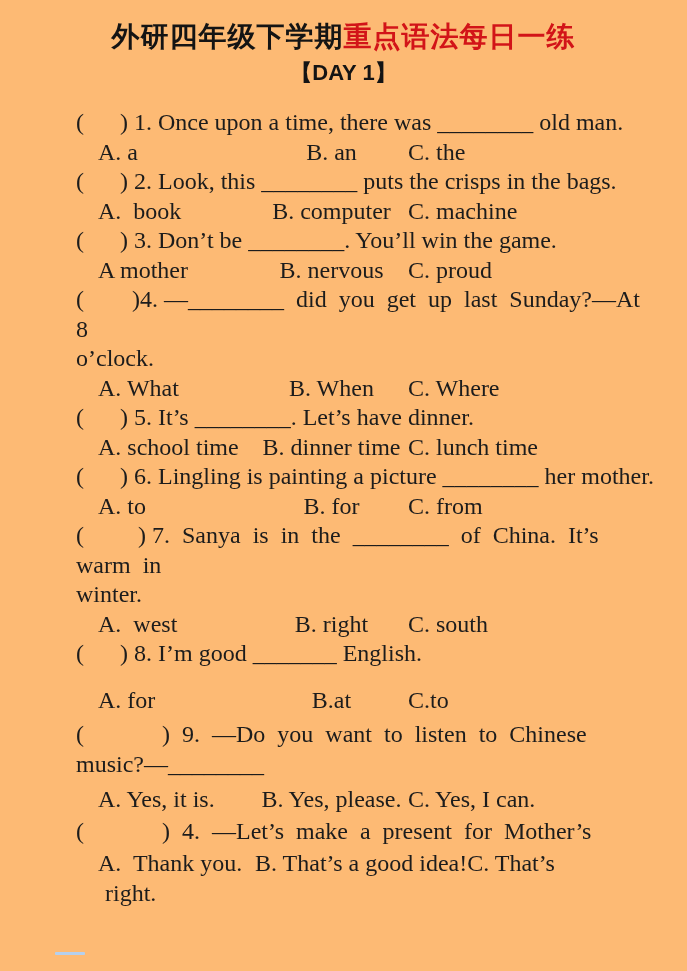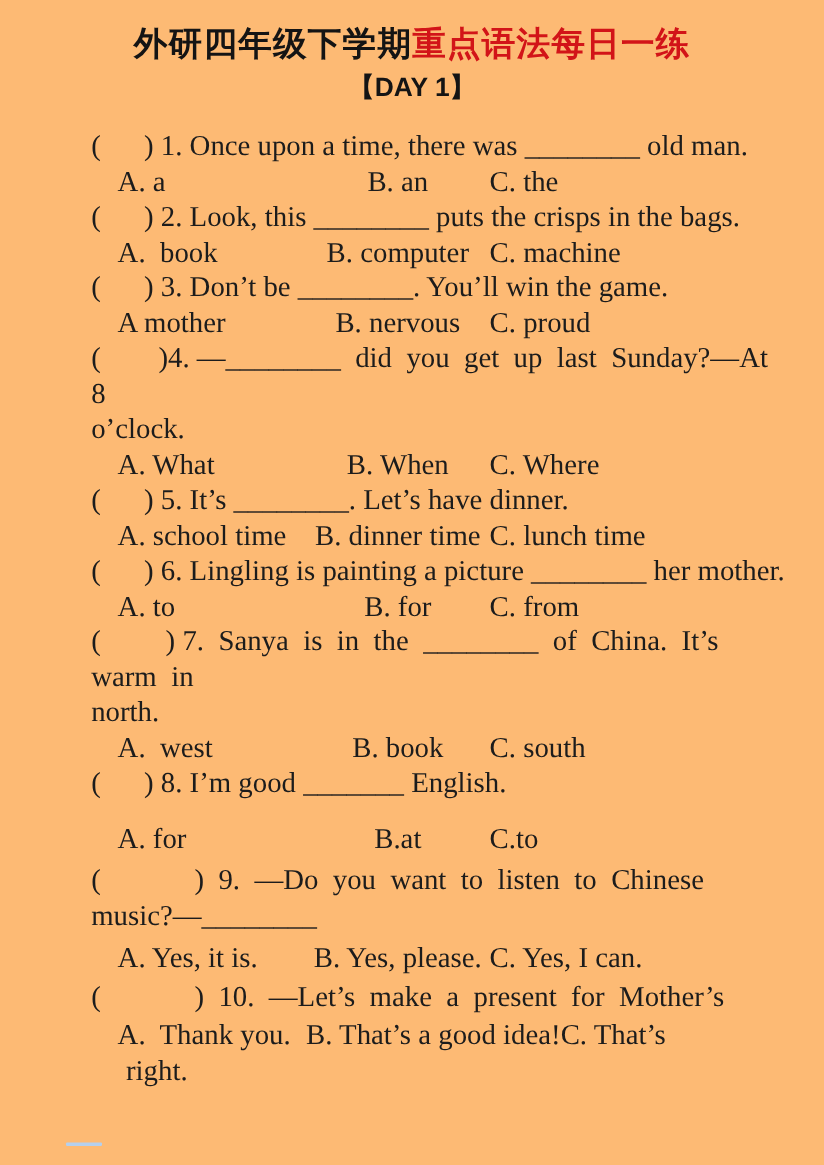--- a/index.html
+++ b/index.html
@@ -86,32 +86,32 @@
       <div class="qblock q5">
         <div class="qline">(      ) 5. It’s ________. Let’s have dinner.</div>
         <div class="options"><span class="c1">A. school time</span><span class="c2">B. dinner time</span><span class="c3">C. lunch time</span></div>
       </div>
       <div class="qblock q6">
         <div class="qline">(      ) 6. Lingling is painting a picture ________ her mother.</div>
         <div class="options"><span class="c1">A. to</span><span class="c2">B. for</span><span class="c3">C. from</span></div>
       </div>
       <div class="qblock q7">
         <div class="qline">(         ) 7.  Sanya  is  in  the  ________  of  China.  It’s  warm  in</div>
-        <div class="qline">north.</div>
-        <div class="options"><span class="c1">A.  west</span><span class="c2">B. book</span><span class="c3">C. south</span></div>
+        <div class="qline">winter.</div>
+        <div class="options"><span class="c1">A.  west</span><span class="c2">B. right</span><span class="c3">C. south</span></div>
       </div>
       <div class="qblock q8">
         <div class="qline">(      ) 8. I’m good _______ English.</div>
         <div class="options"><span class="c1">A. for</span><span class="c2">B.at</span><span class="c3">C.to</span></div>
       </div>
       <div class="qblock q9">
         <div class="qline">(             )  9.  —Do  you  want  to  listen  to  Chinese</div>
         <div class="qline">music?—________</div>
         <div class="options"><span class="c1">A. Yes, it is.</span><span class="c2">B. Yes, please.</span><span class="c3">C. Yes, I can.</span></div>
       </div>
       <div class="qblock q10">
-        <div class="qline">(             )  10.  —Let’s  make  a  present  for  Mother’s</div>
+        <div class="qline">(             )  4.  —Let’s  make  a  present  for  Mother’s</div>
         <div class="options"><span class="c1">A.  Thank you.</span><span class="c2">B. That’s a good idea!</span><span class="c3">C. That’s</span></div>
         <div class="overflow-line">right.</div>
       </div>
     </div>
   <div class="bottom-mark" style="background: rgb(181, 208, 238);"></div>
 </div>
 
 </body></html>

